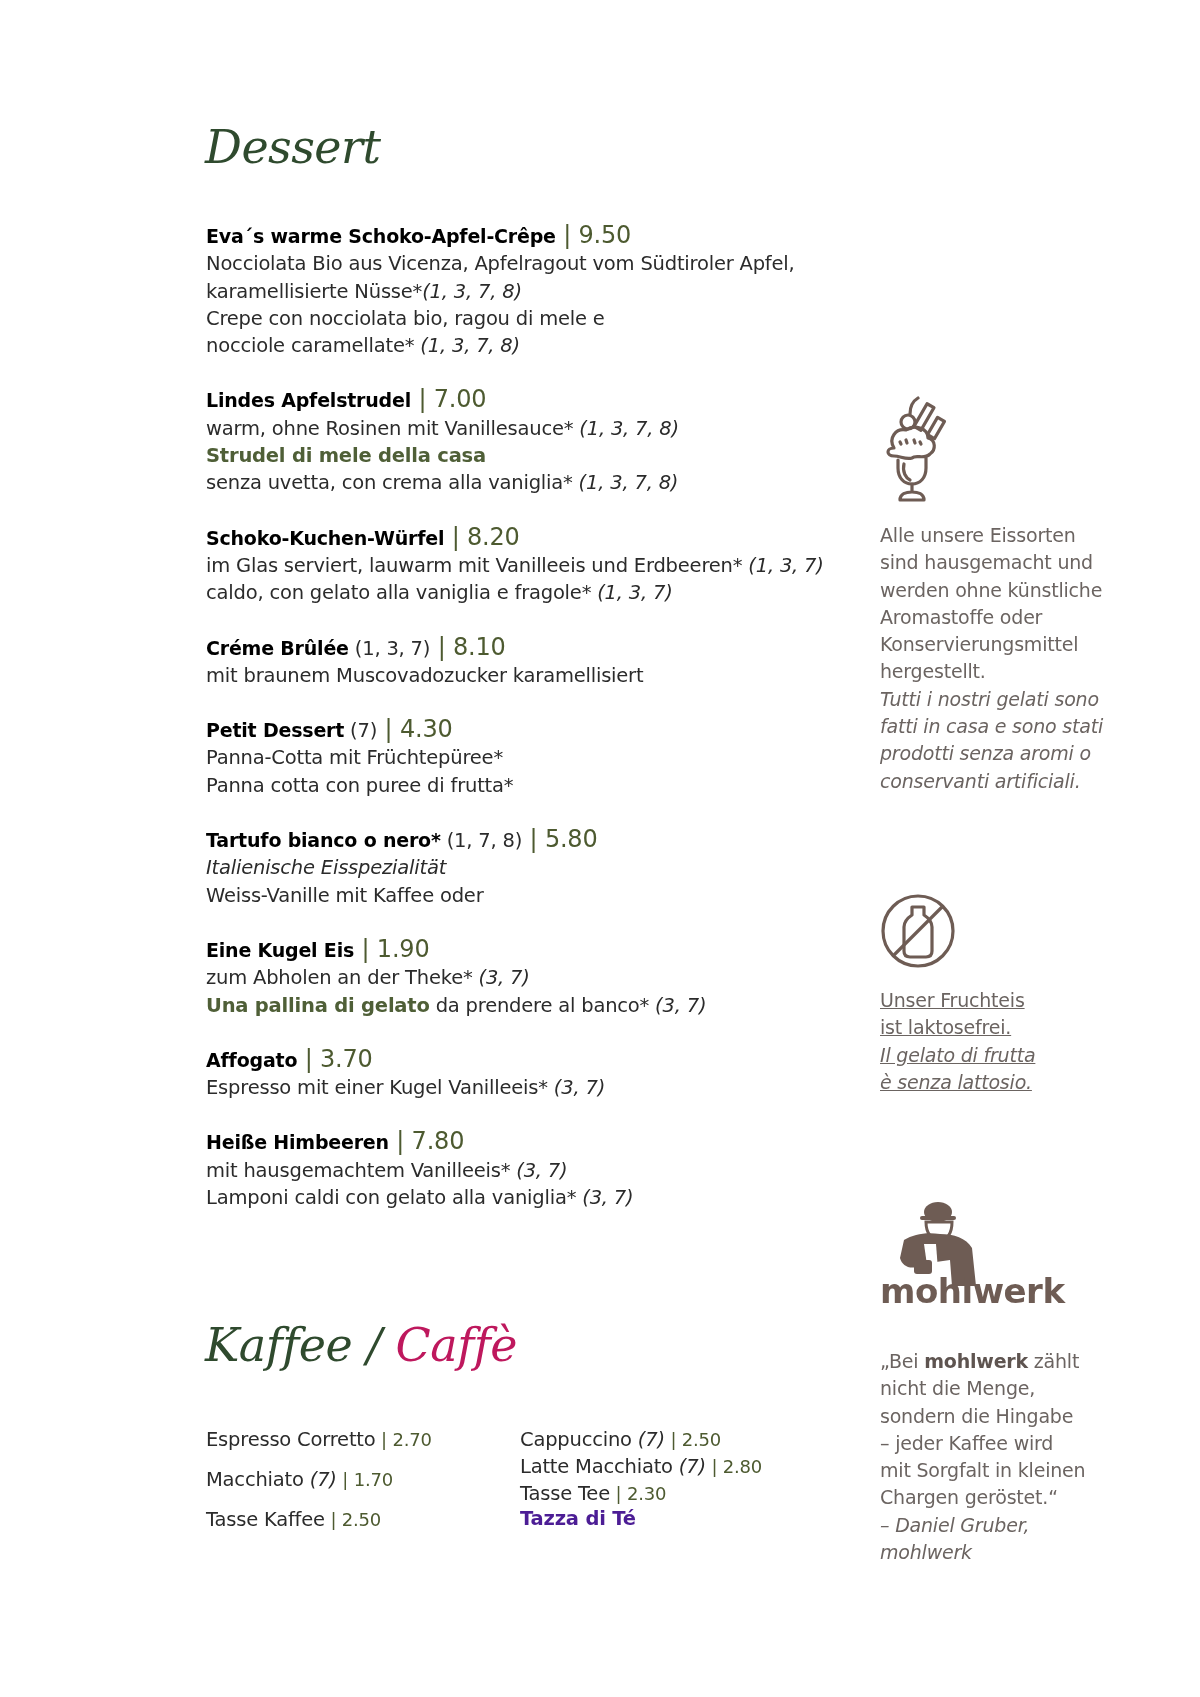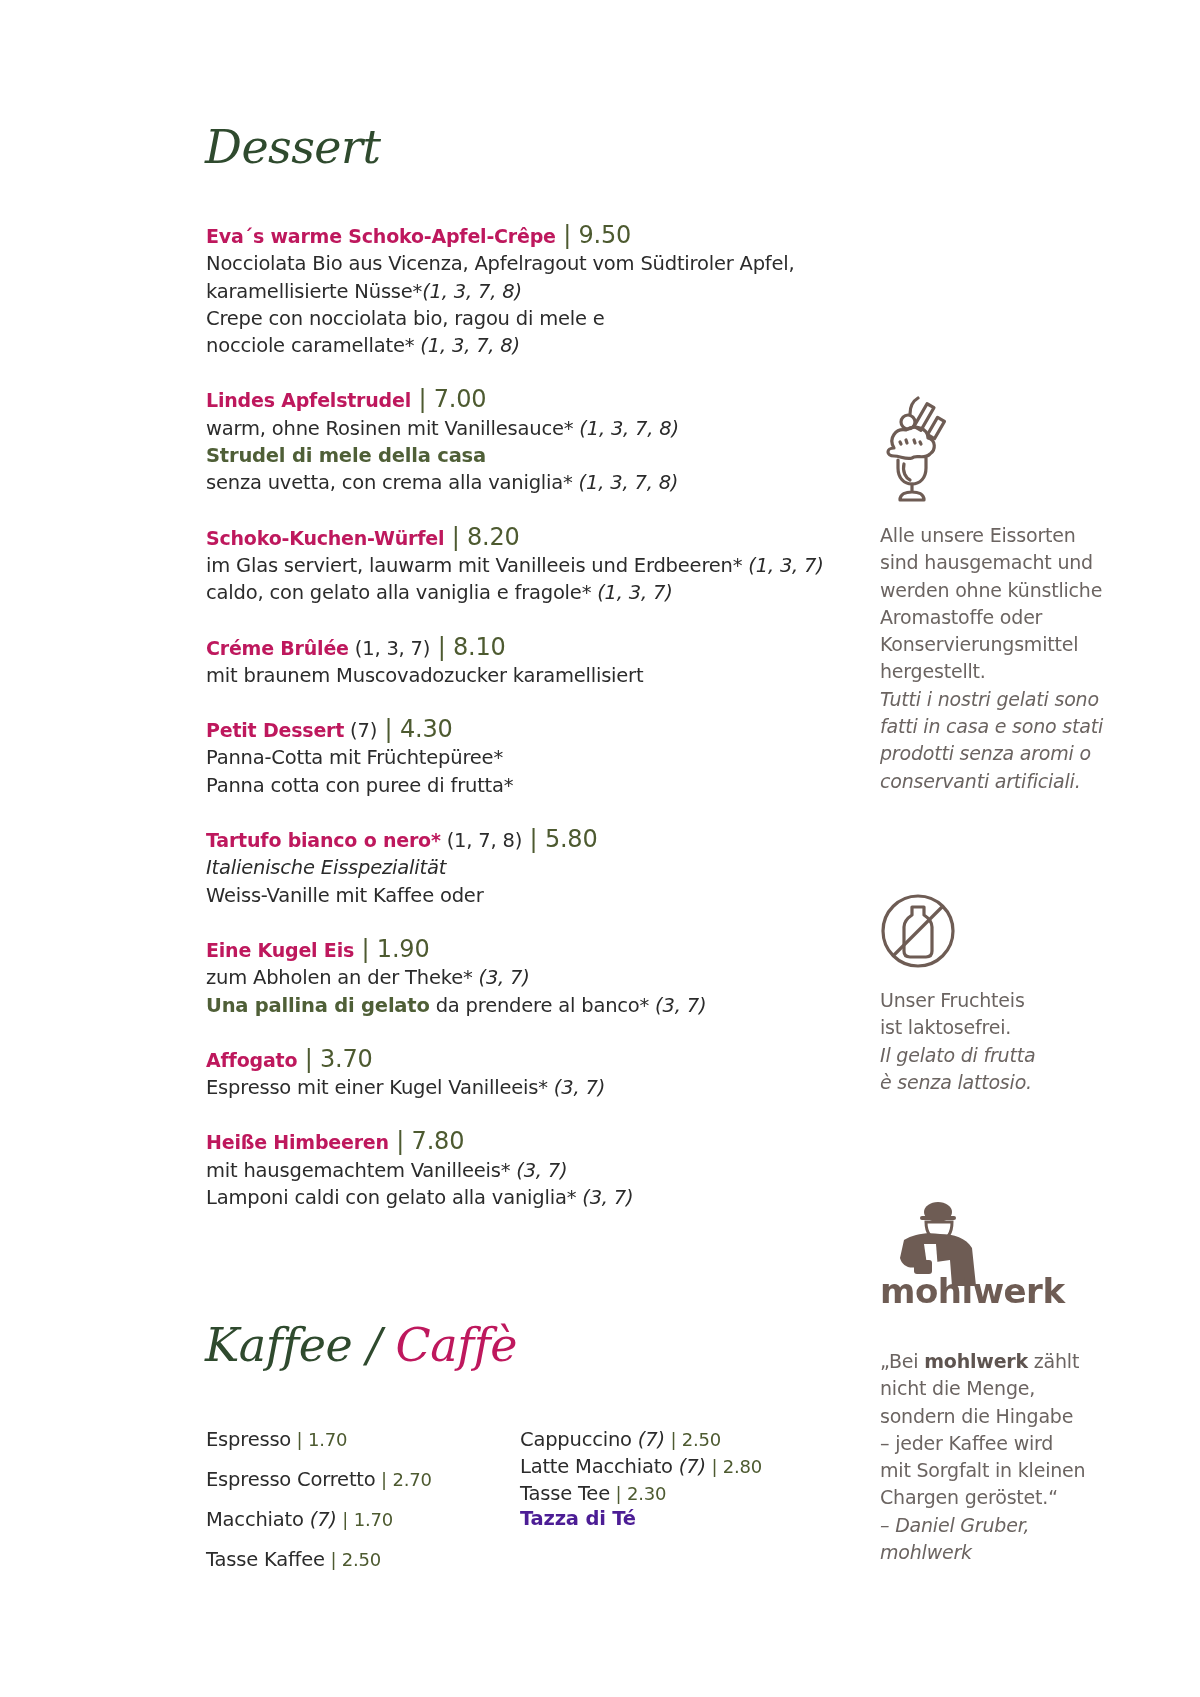--- a/index.html
+++ b/index.html
@@ -20,21 +20,21 @@
     }
     .script .alt { color: #be185d; }
     #dessert-title { top: 120px; }
     #kaffee-title { top: 1318px; }
     .left-col {
       position: absolute; left: 206px; top: 222px; width: 620px;
       font-size: 19.5px; line-height: 27.3px;
       letter-spacing: -0.2px;
     }
     .item { margin-bottom: 27px; }
-    .item .name { font-weight: bold; color: #be185d; font-size: 19px; }
+    .item .name { font-weight: bold; color: #000000; font-size: 19px; }
     .item .price { color: #4d5a30; }
     .item .sep { color: #4d5a30; }
     .item .pricegroup { font-size: 24px; }
     .item .line { display: block; }
     .it { font-style: italic; }
     .olive-bold { color: #4f5f37; font-weight: bold; }
     .coffee-grid {
       position: absolute; left: 206px; top: 1426px;
       display: grid; grid-template-columns: 314px 300px;
       font-size: 19.5px; row-gap: 13px;
@@ -44,21 +44,21 @@
     .coffee-item .cprice { color: #4d5a30; font-size: 18px; }
     .coffee-item .sub { display: block; color: #4c1d95; font-weight: bold; line-height: 24px; }
     .right-col {
       position: absolute; left: 880px; width: 260px;
       color: #6b6461; font-size: 19px; line-height: 27.3px;
       letter-spacing: -0.2px;
     }
     .icon { display: block; }
     #icecream-block { top: 396px; }
     #icecream-block .icon { margin-left: 0; margin-bottom: 18px; }
-    #lactose-block { top: 893px; }
+    #lactose-block { top: 893px; text-decoration: underline; }
     #lactose-block .icon { margin-bottom: 18px; }
     #mohlwerk-block { top: 1200px; }
     .logo-word {
       font-family: "DejaVu Sans", sans-serif; font-weight: bold;
       font-size: 34px; color: #6e5c54; letter-spacing: -0.5px;
       position: absolute; left: 0; top: 78px;
     }
     .quote { position: absolute; top: 148px; left: 0; width: 260px; }
     .quote b { color: #5e5450; }
   </style>
@@ -113,21 +113,20 @@
       <span class="line"><span class="name">Heiße Himbeeren</span><span class="pricegroup"><span class="sep"> | </span><span class="price">7.80</span></span></span>
       <span class="line"><span>mit hausgemachtem Vanilleeis* </span><span class="it">(3, 7)</span></span>
       <span class="line"><span>Lamponi caldi con gelato alla vaniglia* </span><span class="it">(3, 7)</span></span>
     </div>
   </div>
 
 <div class="script" id="kaffee-title"><span>Kaffee / </span><span class="alt">Caffè</span></div>
 
 <div class="coffee-grid" id="coffee-grid">
   <div id="coffee-left" style="display:flex;flex-direction:column;gap:13px;">
-      <div class="coffee-item"><span>Espresso</span><span class="cprice"> | </span><span class="cprice">1.70</span></div>
       <div class="coffee-item"><span>Espresso Corretto</span><span class="cprice"> | </span><span class="cprice">2.70</span></div>
       <div class="coffee-item"><span>Macchiato</span> <span class="it">(7)</span><span class="cprice"> | </span><span class="cprice">1.70</span></div>
       <div class="coffee-item"><span>Tasse Kaffee</span><span class="cprice"> | </span><span class="cprice">2.50</span></div>
     </div>
   <div id="coffee-right" style="display:flex;flex-direction:column;gap:0;">
       <div class="coffee-item"><span>Cappuccino</span> <span class="it">(7)</span><span class="cprice"> | </span><span class="cprice">2.50</span></div>
       <div class="coffee-item"><span>Latte Macchiato</span> <span class="it">(7)</span><span class="cprice"> | </span><span class="cprice">2.80</span></div>
       <div class="coffee-item"><span>Tasse Tee</span><span class="cprice"> | </span><span class="cprice">2.30</span><span class="sub">Tazza di Té</span></div>
     </div>
 </div>

